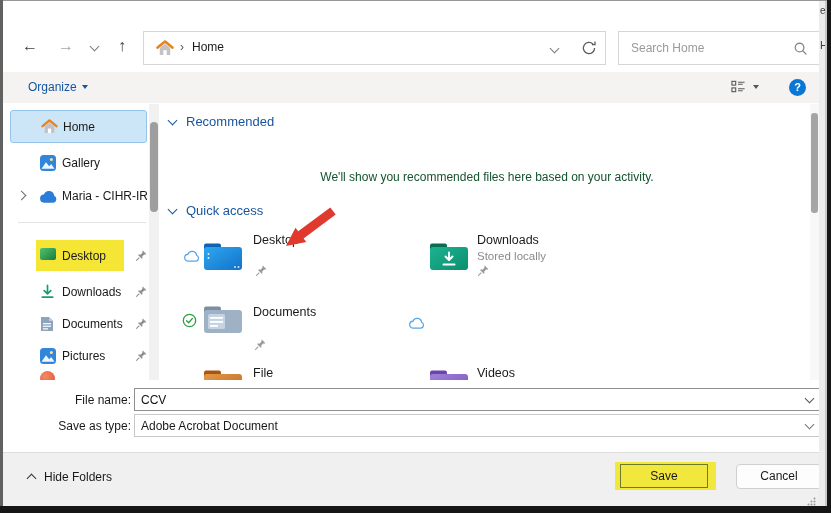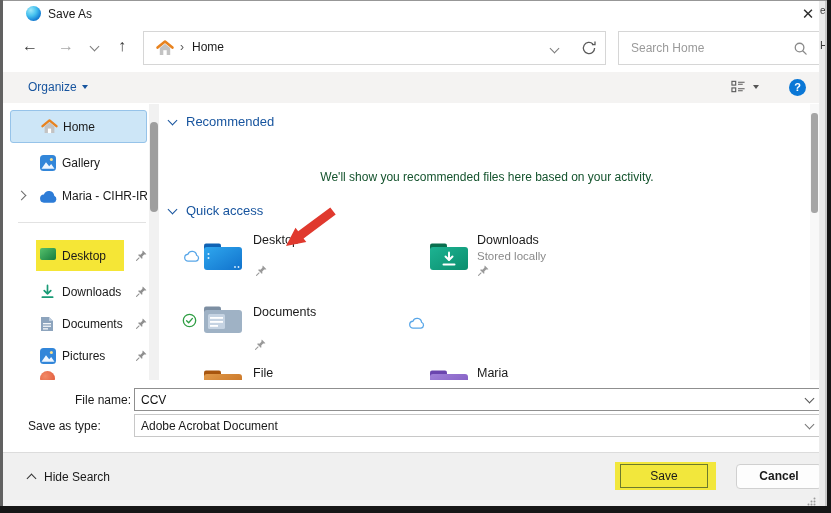--- a/index.html
+++ b/index.html
@@ -110,44 +110,39 @@
 
   
   #arrow{position:absolute;left:280px;top:205px;z-index:40;}
 
   
   #form-panel{position:absolute;left:3px;top:380px;width:816px;height:72px;background:#fff;z-index:30;}
   #fn-label{position:absolute;left:25px;top:13px;width:103px;text-align:right;}
   #fn-wrap{position:absolute;left:131px;top:8px;width:689px;height:23px;border:1px solid #8f8f8f;background:#fff;box-sizing:border-box;}
   #fn-input{position:absolute;left:0;top:0;width:660px;height:21px;border:none;outline:none;padding:0 0 0 6px;font-family:"Liberation Sans",sans-serif;font-size:12px;color:#111;}
   #fn-drop{position:absolute;right:9px;top:6px;color:#555;}
-  #ft-label{position:absolute;left:25px;top:39px;width:103px;}
+  #ft-label{position:absolute;left:25px;top:39px;width:103px;text-align:right;}
   #ft-wrap{position:absolute;left:131px;top:34px;width:689px;height:23px;border:1px solid #c8c8c8;background:#fff;box-sizing:border-box;}
   #ft-value{position:absolute;left:6px;top:4px;}
   #ft-drop{position:absolute;right:9px;top:6px;color:#777;}
 
   
   #footer{position:absolute;left:3px;top:452px;width:816px;height:54px;background:#f0f0f0;border-top:1px solid #dcdcdc;z-index:30;box-sizing:border-box;}
   #hide-btn{position:absolute;left:25px;top:17px;}
   #hide-chev{display:inline-block;width:6px;height:6px;border-right:1.5px solid #333;border-bottom:1.5px solid #333;transform:rotate(225deg);margin-right:9px;vertical-align:-1px;}
   #hl-save{position:absolute;left:612px;top:9px;width:101px;height:28px;background:#f2e73c;}
   #save-btn{position:absolute;left:617px;top:11px;width:88px;height:24px;border:1.5px solid #6d7a2c;background:transparent;text-align:center;line-height:22px;box-sizing:border-box;}
-  #cancel-btn{position:absolute;left:733px;top:11px;width:86px;height:25px;border:1px solid #d0d0d0;border-radius:4px;background:#fdfdfd;text-align:center;line-height:23px;box-sizing:border-box;font-weight:bold;}
+  #cancel-btn{position:absolute;left:733px;top:11px;width:86px;height:25px;border:1px solid #d0d0d0;border-radius:4px;background:#fdfdfd;text-align:center;line-height:23px;box-sizing:border-box;}
   #grip{position:absolute;left:804px;top:44px;}
 </style>
 </head>
 <body>
 
 <div class="frame">
 
-  <div id="titlebar">
-    <span id="edge-ico"></span>
-    <span id="win-title">Save As</span>
-    <span id="close-btn">✕</span>
-  </div>
 
   <div id="navbar">
     <span id="nav-back" class="navbtn">←</span>
     <span id="nav-fwd" class="navbtn">→</span>
     <span id="nav-recent" class="chev"></span>
     <span id="nav-up" class="navbtn">↑</span>
 
     <div id="addressbar">
       <svg id="ab-home-ico" width="18" height="16" viewBox="0 0 18 16">
         <path d="M3.8 8v7h10.4V8L9 3.8z" fill="#c3c3c3"></path>
@@ -371,21 +366,21 @@
         <defs>
             <linearGradient id="gvid" x1="0" y1="0" x2="1" y2="1">
               <stop offset="0" stop-color="#a081d8"></stop>
               <stop offset="1" stop-color="#7a52bd"></stop>
             </linearGradient>
           </defs>
         <rect x="2" y="3.5" width="17" height="7" rx="2" fill="#6a45ae"></rect>
         <rect x="2" y="7" width="38" height="23" rx="3" fill="url(#gvid)"></rect>
       </svg>
     </span>
-    <span class="tlabel">Maria</span>
+    <span class="tlabel">Videos</span>
   </div>
 
   <div id="main-scroll"></div>
   <div id="main-thumb"></div>
 
   <svg id="arrow" width="58" height="44" viewBox="0 0 58 44">
     <polygon points="55.7,9.6 23.6,33.5 26.3,37.1 6,41 15.5,22.7 18.2,26.3 50.3,2.4" fill="#e0392e"></polygon>
   </svg>
 
   <div id="form-panel">
@@ -395,21 +390,21 @@
       <span id="fn-drop" class="chev"></span>
     </span>
     <span id="ft-label">Save as type:</span>
     <span id="ft-wrap">
       <span id="ft-value">Adobe Acrobat Document</span>
       <span id="ft-drop" class="chev"></span>
     </span>
   </div>
 
   <div id="footer">
-    <span id="hide-btn"><span id="hide-chev"></span><span>Hide Search</span></span>
+    <span id="hide-btn"><span id="hide-chev"></span><span>Hide Folders</span></span>
     <div id="hl-save"></div>
     <div id="save-btn">Save</div>
     <div id="cancel-btn">Cancel</div>
     <svg id="grip" width="9" height="9" viewBox="0 0 9 9" fill="#9b9b9b">
       <circle cx="7.5" cy="1.5" r="1"></circle>
         <circle cx="4.5" cy="4.5" r="1"></circle>
         <circle cx="7.5" cy="4.5" r="1"></circle>
       <circle cx="1.5" cy="7.5" r="1"></circle>
         <circle cx="4.5" cy="7.5" r="1"></circle>
         <circle cx="7.5" cy="7.5" r="1"></circle>

